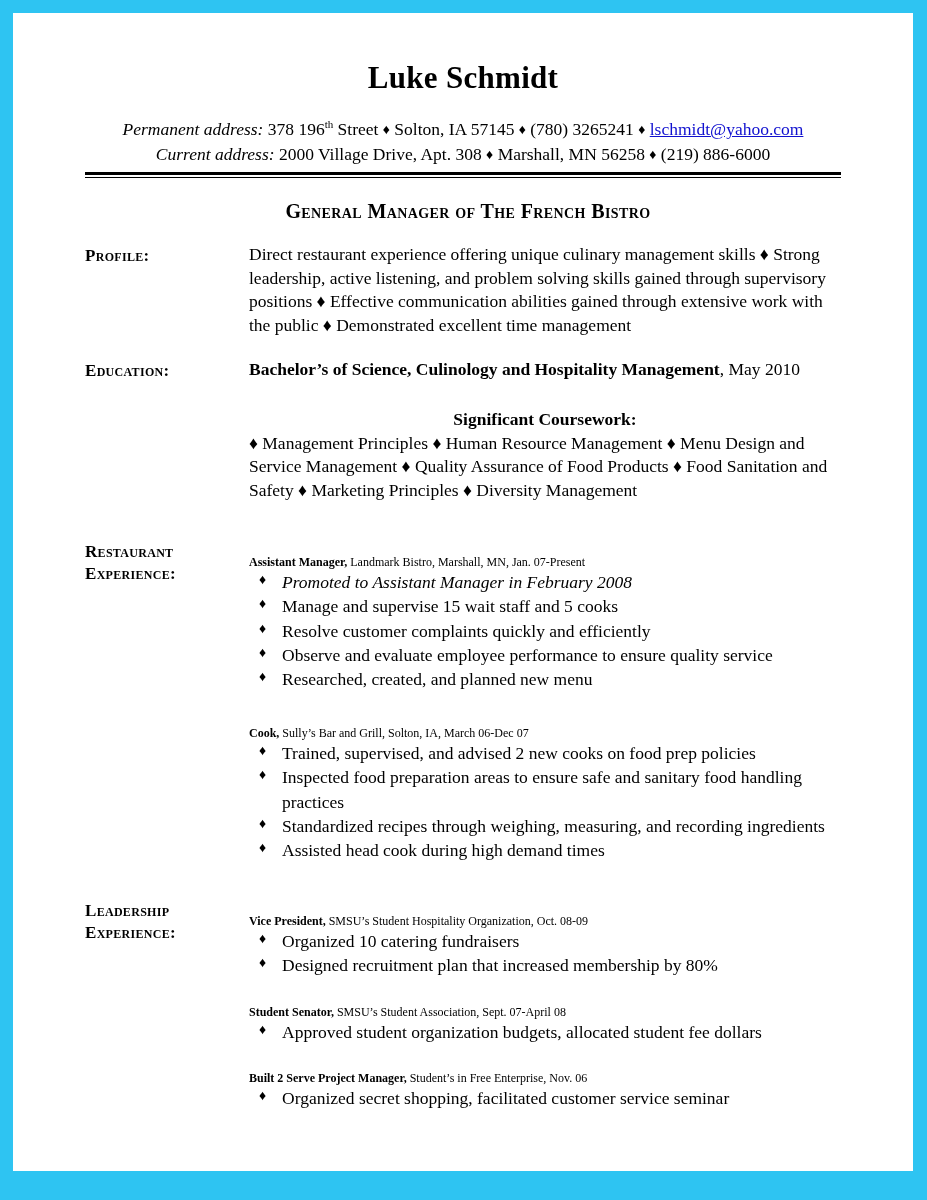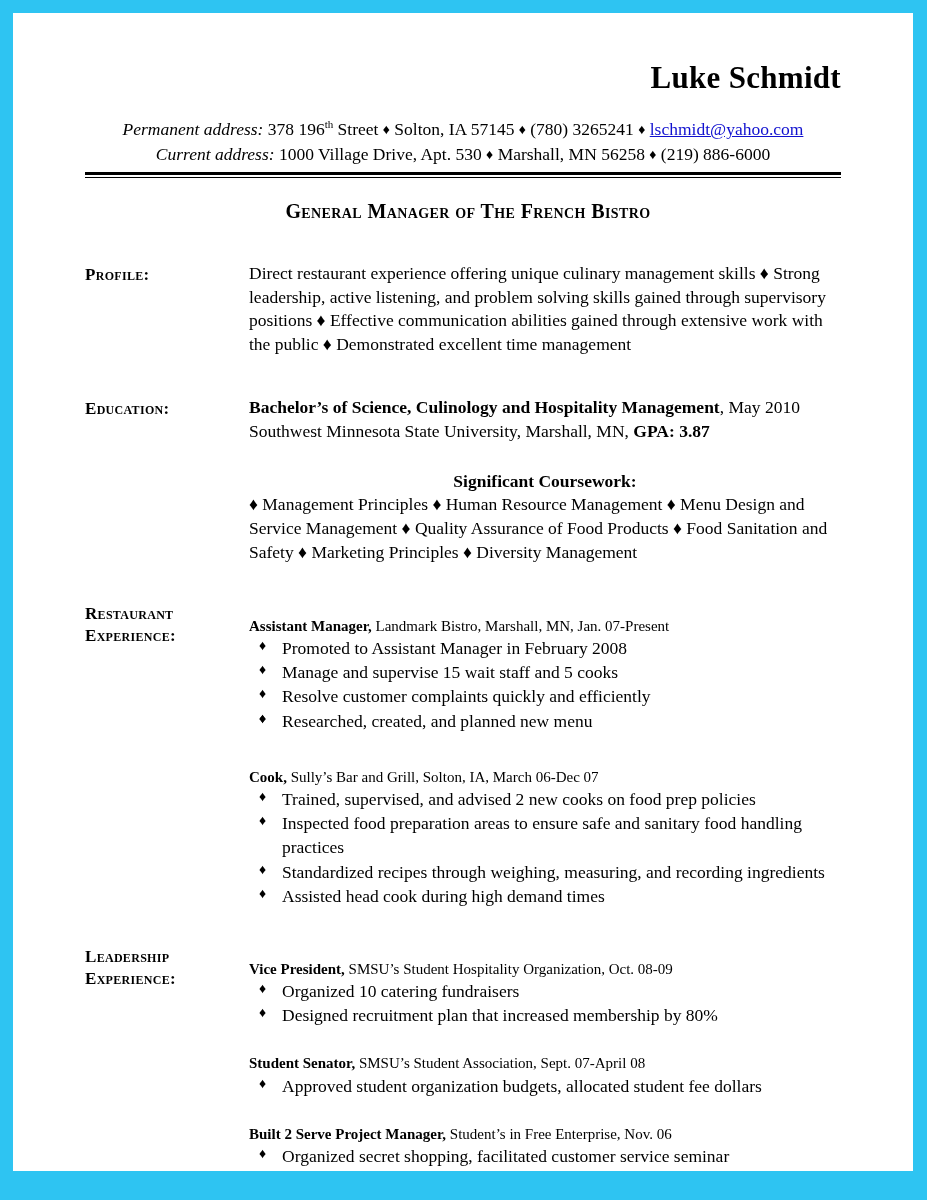--- a/index.html
+++ b/index.html
@@ -36,21 +36,21 @@
     background: #ffffff;
   }
 
   .inner {
     padding: 48px 72px 0 72px;
     box-sizing: border-box;
   }
 
   
   .name {
-    text-align: right;
+    text-align: center;
     font-size: 31px;
     font-weight: bold;
     letter-spacing: 0.3px;
     line-height: 1.1;
     margin: 0 0 22px 0;
   }
   .addr-block { margin: 0; }
   .addr-line {
     text-align: center;
     font-size: 17.5px;
@@ -81,42 +81,42 @@
     font-variant: small-caps;
     letter-spacing: 0.4px;
     margin: 22px 0 0 0;
     padding-left: 10px;
   }
 
   
   .section {
     display: flex;
     align-items: flex-start;
-    margin-top: 39px;
+    margin-top: 20px;
   }
   .section.tight { margin-top: 36px; }
   .sec-label {
     width: 164px;
     flex: 0 0 164px;
     font-weight: bold;
     font-size: 17px;
     font-variant: small-caps;
     letter-spacing: 0.3px;
     line-height: 1.28;
     padding-top: 2px;
   }
   .sec-body {
     flex: 1 1 auto;
     font-size: 17.5px;
     line-height: 1.36;
   }
   .sec-body p { margin: 0; }
   .para { margin: 0; }
   .bold { font-weight: bold; }
-  .ital { }
+  .ital { font-style: italic; }
 
   .subhead {
     font-weight: bold;
     margin: 0;
     text-align: center;
   }
   .gap-sm { height: 15px; }
   .gap-md { height: 26px; }
   .gap-lg { height: 34px; }
 
@@ -131,21 +131,21 @@
     padding-left: 33px;
     margin: 0;
     line-height: 1.38;
   }
   ul.blist > li .bul {
     position: absolute;
     left: 10px;
     top: 0;
     font-size: 14px;
   }
-  .job-line { font-size: 15px; }
+  .job-line { font-size: 12px; }
 </style>
 </head>
 <body>
 
 <div class="page">
 
   <div class="frame-top"></div>
   <div class="frame-left"></div>
   <div class="frame-right"></div>
   <div class="frame-bottom"></div>
@@ -161,21 +161,21 @@
           <span>378 196</span><span class="sup">th</span><span> Street</span>
           <span class="sep">♦</span>
           <span>Solton, IA 57145</span>
           <span class="sep">♦</span>
           <span>(780) 3265241</span>
           <span class="sep">♦</span>
           <a class="email-link" href="#">lschmidt@yahoo.com</a>
         </div>
         <div class="addr-line">
           <span class="addr-label">Current address:</span>
-          <span>1000 Village Drive, Apt. 530</span>
+          <span>2000 Village Drive, Apt. 308</span>
           <span class="sep">♦</span>
           <span>Marshall, MN 56258</span>
           <span class="sep">♦</span>
           <span>(219) 886-6000</span>
         </div>
       </div>
 
       <hr class="rule">
 
       <div class="objective">General Manager of The French Bistro</div>
@@ -184,41 +184,40 @@
         <div class="sec-label">Profile:</div>
         <div class="sec-body">
           <p class="para">Direct restaurant experience offering unique culinary management skills ♦ Strong leadership, active listening, and problem solving skills gained through supervisory positions ♦ Effective communication abilities gained through extensive work with the public ♦ Demonstrated excellent time management</p>
         </div>
       </div>
 
       <div class="section">
         <div class="sec-label">Education:</div>
         <div class="sec-body">
           <p class="para"><span class="bold">Bachelor’s of Science, Culinology and Hospitality Management</span><span>, May 2010</span></p>
-          <p class="para"><span>Southwest Minnesota State University, Marshall, MN, </span><span class="bold">GPA:</span><span class="bold">  3.87</span></p>
           <div class="gap-md"></div>
           <p class="subhead">Significant Coursework:</p>
           <p class="para">♦ Management Principles ♦ Human Resource Management ♦ Menu Design and Service Management ♦ Quality Assurance of Food Products  ♦ Food Sanitation and Safety ♦ Marketing Principles ♦ Diversity Management</p>
         </div>
       </div>
 
       <div class="section tight">
         <div class="sec-label">
           <div>Restaurant</div>
           <div>Experience:</div>
         </div>
         <div class="sec-body">
           <div class="gap-sm"></div>
 
           <p class="job-line"><span class="bold">Assistant Manager,</span><span> Landmark Bistro, Marshall, MN, Jan. 07-Present</span></p>
           <ul class="blist">
             <li><span class="bul">♦</span><span class="ital">Promoted to Assistant Manager in February 2008</span></li>
             <li><span class="bul">♦</span><span>Manage and supervise 15 wait staff  and 5 cooks</span></li>
             <li><span class="bul">♦</span><span>Resolve customer complaints quickly and efficiently</span></li>
-            <li><span class="bul">♦</span></li>
+            <li><span class="bul">♦</span><span>Observe and evaluate employee performance to ensure quality service</span></li>
             <li><span class="bul">♦</span><span>Researched, created, and planned new menu</span></li>
           </ul>
 
           <div class="gap-lg"></div>
 
           <p class="job-line"><span class="bold">Cook,</span><span> Sully’s Bar and Grill, Solton, IA, March 06-Dec 07</span></p>
           <ul class="blist">
             <li><span class="bul">♦</span><span>Trained, supervised, and advised 2 new cooks on food prep policies</span></li>
             <li><span class="bul">♦</span><span>Inspected food preparation areas to ensure safe and sanitary food handling practices</span></li>
             <li><span class="bul">♦</span><span>Standardized recipes through weighing, measuring, and recording ingredients</span></li>

